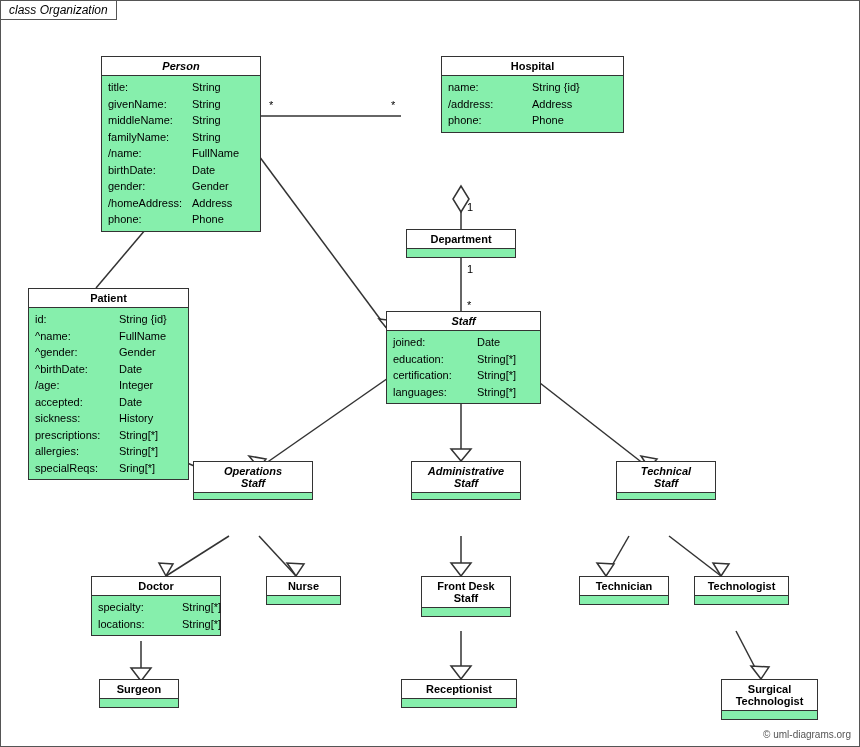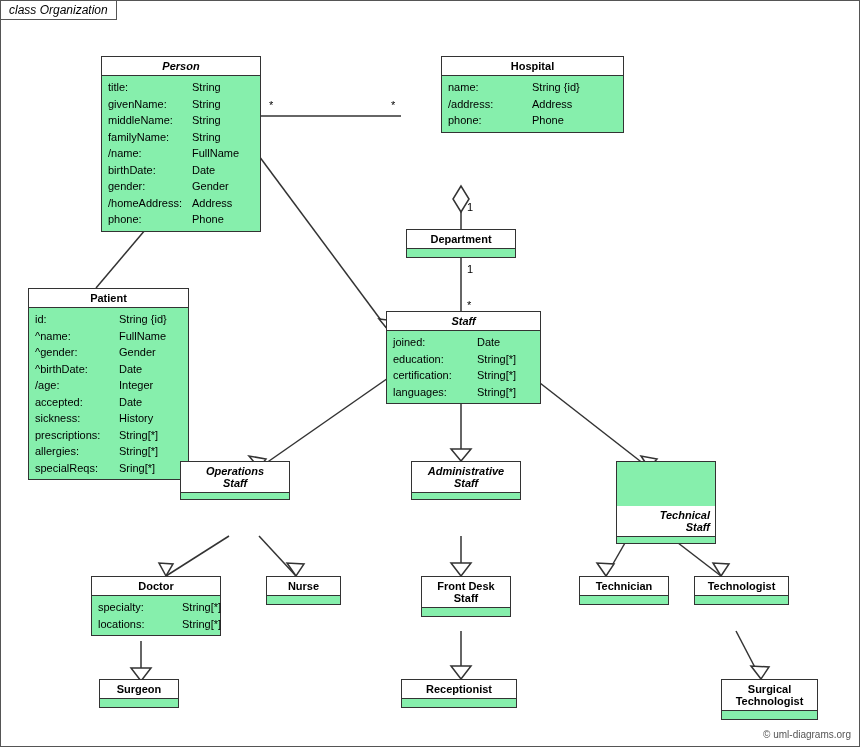--- a/index.html
+++ b/index.html
@@ -275,32 +275,32 @@
           <span class="attr-name">allergies:</span>
           <span class="attr-type">String[*]</span>
         </div>
       <div class="attr-row">
           <span class="attr-name">specialReqs:</span>
           <span class="attr-type">Sring[*]</span>
         </div>
     </div>
   </div>
 
-  <div class="uml-class" style="left:179px; top:460px; width:110px; text-align:center;">
+  <div class="uml-class" style="left:192px; top:460px; width:120px; text-align:center;">
     <div class="class-header" style="text-align:center;">Operations<br>Staff</div>
     <div class="class-body" style="min-height:6px;"></div>
   </div>
 
   <div class="uml-class" style="left:410px; top:460px; width:110px; text-align:center;">
     <div class="class-header" style="text-align:center;">Administrative<br>Staff</div>
     <div class="class-body" style="min-height:6px;"></div>
   </div>
 
   <div class="uml-class" style="left:615px; top:460px; width:100px; text-align:center;">
-    <div class="class-header" style="text-align:right;margin-top:44px;">Technical<br>Staff</div>
+    <div class="class-header" style="text-align:center;">Technical<br>Staff</div>
     <div class="class-body" style="min-height:6px;"></div>
   </div>
 
   <div class="uml-class" style="left:90px; top:575px; width:130px;">
     <div class="class-header no-italic">Doctor</div>
     <div class="class-body">
       <div class="attr-row">
           <span class="attr-name">specialty:</span>
           <span class="attr-type">String[*]</span>
         </div>

